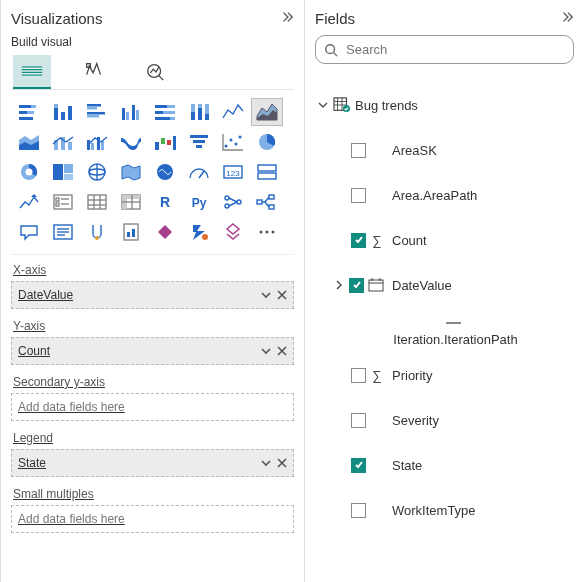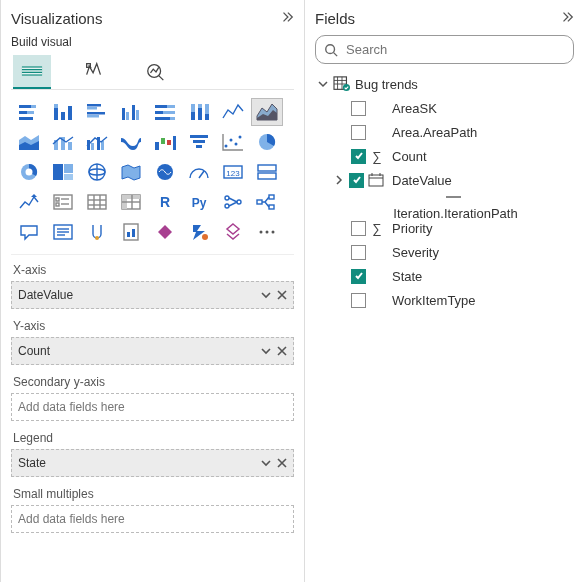--- a/index.html
+++ b/index.html
@@ -62,21 +62,21 @@
     display: flex; align-items: center; justify-content: center;
     cursor: pointer;
     border: 1px solid transparent;
   }
   .viz-item.selected {
     background: #e5e5e5;
     border: 1px solid #bbb;
   }
   .viz-svg { width: 24px; height: 20px; }
   .well-container { border-top: 1px solid #eee; padding-top: 8px; }
-  .well { margin-bottom: 10px; }
+  .well { margin-bottom: 10px; text-decoration: underline; }
   .well-label { font-size: 12px; color: #555; margin-bottom: 4px; padding-left: 2px; }
   .well-box {
     border: 1px dashed #bbb;
     padding: 6px 6px;
     font-size: 12px;
     color: #444;
     display: flex;
     justify-content: space-between;
     align-items: center;
     min-height: 28px;
@@ -100,20 +100,21 @@
     border: none; outline: none; flex: 1;
     font-size: 13px; color: #666;
   }
   .search-ic { width: 14px; height: 14px; stroke: #666; fill: none; stroke-width: 1.6; margin-right: 6px; }
   .tree-row {
     display: flex; align-items: center;
     height: 24px;
     gap: 4px;
     padding-left: 2px;
     cursor: pointer;
+    margin-top: 21px;
   }
   .tree-row .spacer { width: 14px; display: inline-block; }
   .expander { width: 12px; height: 12px; stroke: #555; fill: none; stroke-width: 1.5; }
   .tbl-icon { width: 18px; height: 16px; }
   .cb {
     width: 15px; height: 15px;
     border: 1px solid #888;
     display: flex; align-items: center; justify-content: center;
   }
   .cb.checked { background: #118C7E; border-color: #118C7E; }

